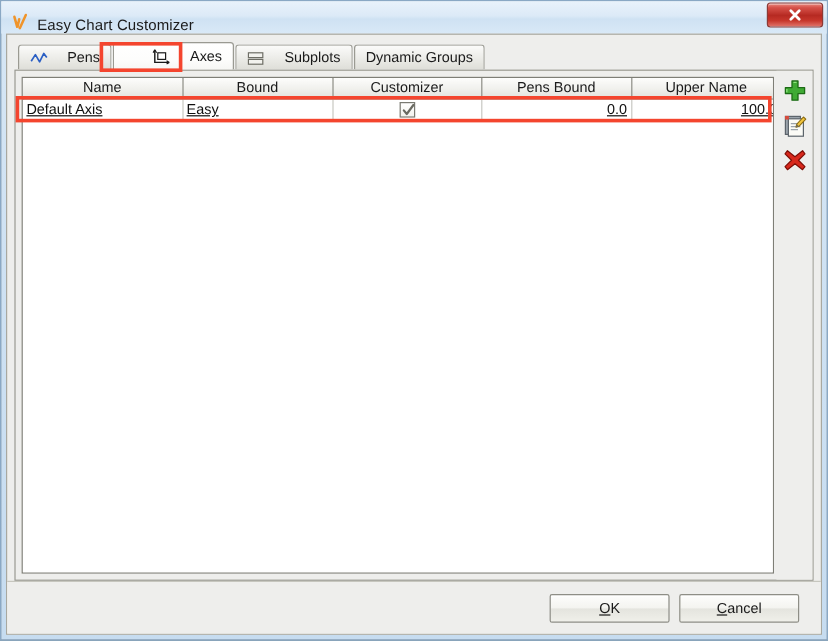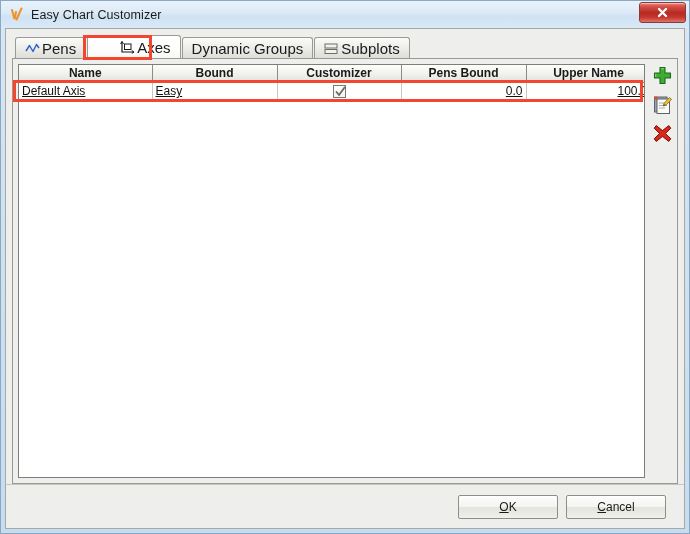--- a/index.html
+++ b/index.html
@@ -22,21 +22,21 @@
     flex-direction: column;
   }
 
   
   .titlebar {
     height: 23px;
     min-height: 27px;
     position: relative;
     background: linear-gradient(to bottom, #e9f2fb 0%, #dceaf7 45%, #cfe2f3 55%, #d9e9f7 100%);
     display: flex;
-    align-items: center;
+    align-items: flex-end;
     padding-left: 7px;
   }
   .title-icon {
     width: 18px; height: 18px;
     position: relative;
     margin-right: 5px;
     flex: 0 0 auto;
   }
   .title-icon svg { display: block; }
   .title-text {
@@ -79,24 +79,24 @@
     display: flex;
     align-items: flex-end;
     padding-left: 9px;
     margin-top: 4px;
     position: relative;
   }
   .tab {
     height: 21px;
     display: flex;
     align-items: center;
-    gap: 2px;
+    gap: 16px;
     padding: 0 9px;
     margin-right: 1px;
-    font-size: 15px;
+    font-size: 12px;
     color: #1a1a1a;
     border: 1px solid #9a9a92;
     border-bottom: none;
     border-radius: 3px 3px 0 0;
     background: linear-gradient(to bottom, #fbfbfa 0%, #ebebe7 55%, #dedeD8 100%);
     cursor: pointer;
     white-space: nowrap;
     position: relative;
   }
   .tab.active {
@@ -132,21 +132,21 @@
   }
 
   table.grid {
     width: 100%;
     border-collapse: collapse;
     table-layout: fixed;
     font-size: 12px;
   }
   table.grid th {
     height: 17px;
-    font-weight: bold;
+    font-weight: normal;
     font-size: 12px;
     color: #1a1a1a;
     background: linear-gradient(to bottom, #fdfdfc 0%, #f0f0ec 55%, #e2e2dc 100%);
     border: 1px solid #8d8d85;
     border-left: none;
     border-top: none;
     padding: 0 3px;
     text-align: center;
   }
   table.grid th:first-child { border-left: none; }
@@ -265,31 +265,31 @@
             <path d="M2 0.5 L2 11 L14 11" stroke="#1a1a1a" stroke-width="1.2" fill="none"></path>
             <path d="M2 0.5 L0.5 3 M2 0.5 L3.5 3" stroke="#1a1a1a" stroke-width="1" fill="none"></path>
             <path d="M14 11 L11.8 9.6 M14 11 L11.8 12.4" stroke="#1a1a1a" stroke-width="1" fill="none"></path>
             <rect x="4.5" y="3" width="6.5" height="5.5" fill="#ffffff" stroke="#1a1a1a" stroke-width="1"></rect>
           </svg>
         </span>
         <span>Axes</span>
       </div>
 
       <div class="tab">
-        <span>Dynamic Groups</span>
-      </div>
-
-      <div class="tab">
         <span class="ticon">
           <svg width="15" height="13" viewBox="0 0 15 13">
             <rect x="1" y="2" width="12" height="4" fill="#f2f2ee" stroke="#6e6e66" stroke-width="1"></rect>
             <rect x="1" y="7.5" width="12" height="4" fill="#f2f2ee" stroke="#6e6e66" stroke-width="1"></rect>
           </svg>
         </span>
         <span>Subplots</span>
+      </div>
+
+      <div class="tab">
+        <span>Dynamic Groups</span>
       </div>
     </div>
 
     <div class="tabpanel">
 
       <div class="table-wrap">
         <table class="grid">
           <colgroup>
             <col style="width:133px">
             <col style="width:125px">

